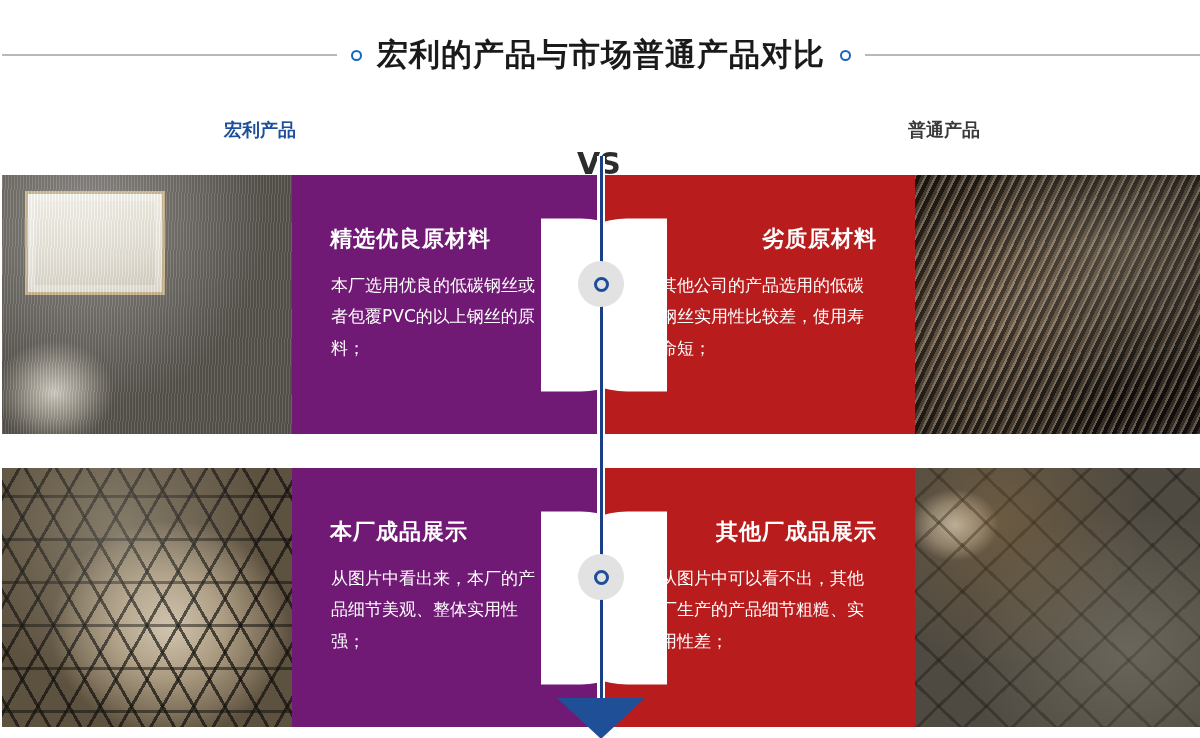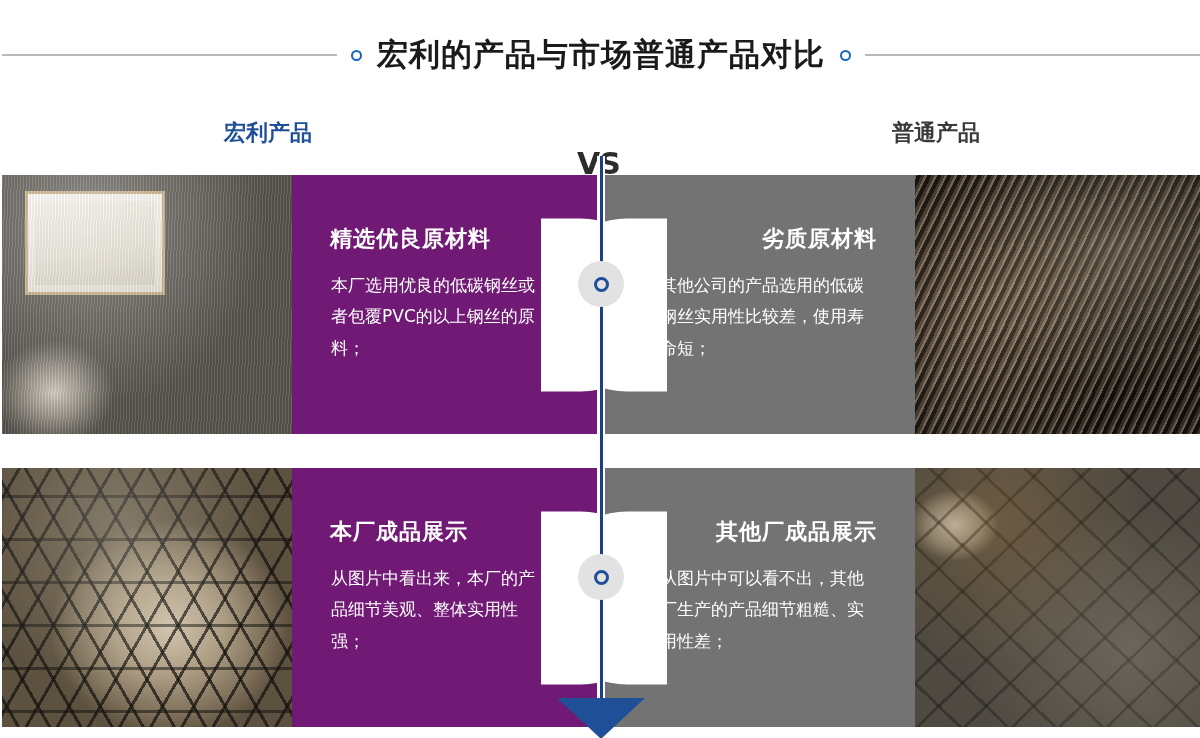--- a/index.html
+++ b/index.html
@@ -48,21 +48,21 @@
 
   
   .heads {
     position: absolute;
     top: 115px; left: 0;
     width: 1200px;
     height: 52px;
   }
   .head {
     position: absolute;
-    font-size: 22px;
+    font-size: 18px;
     font-weight: bold;
     white-space: nowrap;
   }
   .head-left  { left: 222px;  color: #1e4f98; }
   .head-vs    { left: 575px;  color: #2c2c2c; font-size: 30px; letter-spacing: -1px; margin-top: 28px; }
   .head-right { right: 220px; color: #3a3a3a; }
 
   
   .rows {
     position: absolute;
@@ -92,21 +92,21 @@
 
   
   .panel {
     height: 259px;
     padding: 48px 30px 0 30px;
     color: #ffffff;
     flex: 1 1 auto;
     position: relative;
   }
   .panel-blue { background: #701a75; }
-  .panel-dark { background: #737373; text-align: right; }
+  .panel-dark { background: #b91c1c; text-align: right; }
 
   .panel-title {
     font-size: 22px;
     font-weight: bold;
     letter-spacing: 1px;
     margin-bottom: 14px;
     white-space: nowrap;
   }
   .panel-blue .panel-title { padding-left: 8px; }
   .panel-dark .panel-title { padding-right: 8px; }

